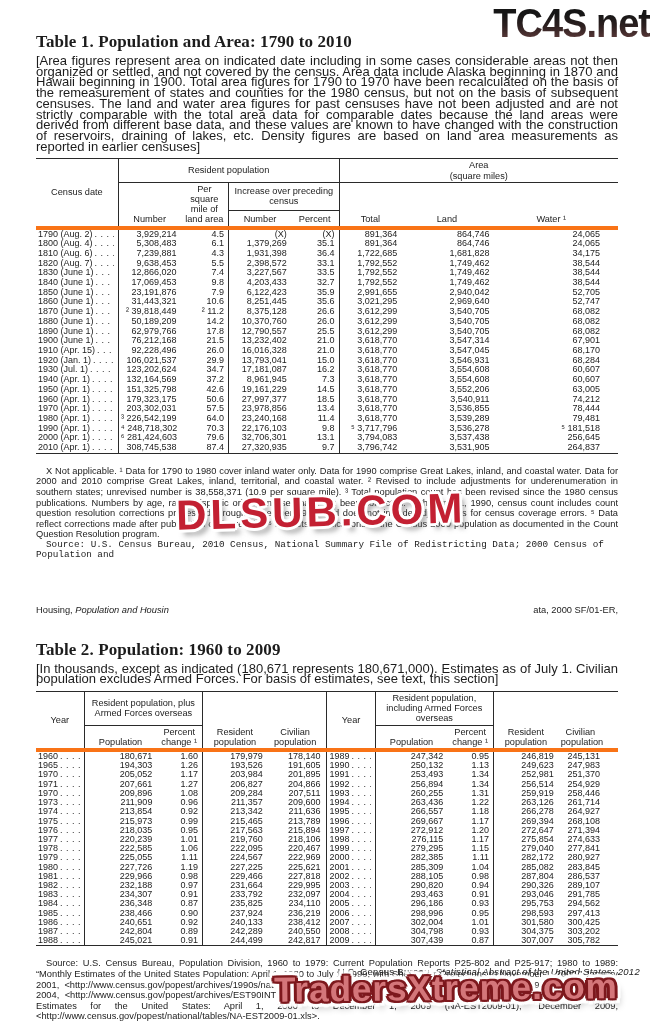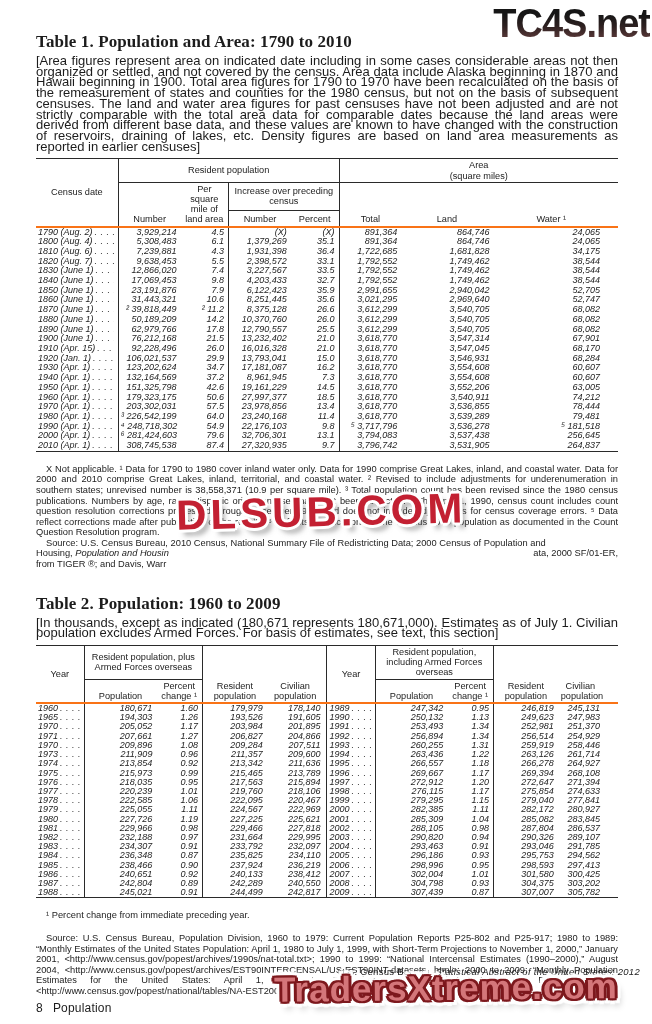--- a/index.html
+++ b/index.html
@@ -11,42 +11,42 @@
   .content { position:absolute; left:36px; top:0; width:582px; }
   .pad-top { height:32px; }
   h1.tbl-title {
     font-family:"Liberation Serif", serif;
     font-size:17px; font-weight:bold; margin:0 0 4px 0; letter-spacing:.1px;
   }
   .intro { font-size:13px; line-height:10.7px; margin:0 0 6px 0; text-align:justify; }
 
   table { width:582px; border-collapse:collapse; table-layout:fixed;
           border-top:1px solid #2a2a2a; border-bottom:1px solid #2a2a2a; }
-  tbody { border-top:2px solid #f97316;font-style:italic; }
+  tbody { border-top:4px solid #f97316; }
   th { font-weight:normal; font-size:9.2px; line-height:10.2px; padding:1px 3px; }
   td { font-size:9px; line-height:9.7px; padding:0 4px 0 2px; white-space:nowrap; overflow:hidden; }
   #t2 td { line-height:9.2px; }
   .vr { border-right:1px solid #2a2a2a; }
   .bb { border-bottom:1px solid #2a2a2a; }
   .hc { text-align:center; vertical-align:middle; }
   .hr { text-align:center; }
   .bot { vertical-align:bottom; }
   .num { text-align:right; }
   .date, .year { text-align:left; }
   .pr6  { padding-right:6px; }
   .pr10 { padding-right:10px; }
   .pr18 { padding-right:18px; }
   .cf { display:flex; }
   .dots { flex:1; overflow:hidden; white-space:nowrap; padding-left:2px; color:#1c1c1c; }
   .dots::after { content:". . . . . . . . . . . . . . ."; letter-spacing:.5px; }
 
   .fn { font-size:9.3px; line-height:10.6px; text-align:justify; text-indent:10px; margin:12px 0 0 0; }
   .src { font-size:9.3px; line-height:10.6px; margin:0; }
-  .src .l1 { text-indent:10px; }
-  .srcline { display:flex; justify-content:space-between; }
+  .src .l1 { text-indent:10px;font-family:Liberation Mono, monospace; }
+  .srcline { display:flex; justify-content:space-between;margin-top:44px; }
   .it { font-style:italic; }
   .gap2 { height:24px; }
 
   .footer-row { margin-top:4px; font-size:12px; letter-spacing:.2px; }
   .footer-row .pgnum { margin-right:10px; }
   .credit { position:absolute; top:966px; right:12px; font-size:9.5px; letter-spacing:.3px; color:#222; }
 
   
   .wm { position:absolute; font-weight:bold; pointer-events:none; white-space:nowrap; }
   .wm-top {
@@ -323,21 +323,21 @@
           <td class="num vr">29.9</td>
           <td class="num">13,793,041</td>
           <td class="num vr">15.0</td>
           <td class="num">3,618,770</td>
           <td class="num pr10">3,546,931</td>
           <td class="num pr18">68,284</td>
         </tr>
         <tr>
           <td class="date lead vr">
             <div class="cf">
-              <span class="yl">1930 (Apr. 1)</span>
+              <span class="yl">1930 (Jul. 1)</span>
               <span class="dots"></span>
             </div>
           </td>
           <td class="num">123,202,624</td>
           <td class="num vr">34.7</td>
           <td class="num">17,181,087</td>
           <td class="num vr">16.2</td>
           <td class="num">3,618,770</td>
           <td class="num pr10">3,554,608</td>
           <td class="num pr18">60,607</td>
@@ -418,21 +418,21 @@
           <td class="num pr18">79,481</td>
         </tr>
         <tr>
           <td class="date lead vr">
             <div class="cf">
               <span class="yl">1990 (Apr. 1)</span>
               <span class="dots"></span>
             </div>
           </td>
           <td class="num">⁴ 248,718,302</td>
-          <td class="num vr">54.9</td>
+          <td class="num vr">70.3</td>
           <td class="num">22,176,103</td>
           <td class="num vr">9.8</td>
           <td class="num">⁵ 3,717,796</td>
           <td class="num pr10">3,536,278</td>
           <td class="num pr18">⁵ 181,518</td>
         </tr>
         <tr>
           <td class="date lead vr">
             <div class="cf">
               <span class="yl">2000 (Apr. 1)</span>
@@ -466,21 +466,20 @@
   </table>
 
   <p class="fn">X Not applicable. ¹ Data for 1790 to 1980 cover inland water only. Data for 1990 comprise Great Lakes, inland, and coastal water. Data for 2000 and 2010 comprise Great Lakes, inland, territorial, and coastal water. ² Revised to include adjustments for underenumeration in southern states; unrevised number is 38,558,371 (10.9 per square mile). ³ Total population count has been revised since the 1980 census publications. Numbers by age, race, Hispanic origin, and sex have not been corrected. ⁴ The April 1, 1990, census count includes count question resolution corrections processed through December 1997, and does not include adjustments for census coverage errors. ⁵ Data reflect corrections made after publication of the results. ⁶ Reflects modifications to the Census 2000 population as documented in the Count Question Resolution program.</p>
 
   <div class="src">
     <div class="l1">Source: U.S. Census Bureau, 2010 Census, National Summary File of Redistricting Data; 2000 Census of Population and</div>
     <div class="srcline">
       <span><span>Housing, </span><span class="it">Population and Housin</span></span>
       <span>ata, 2000 SF/01-ER,</span>
     </div>
-    <div>from TIGER ®; and Davis, Warr</div>
   </div>
 
   <div class="gap2"></div>
 
   <h1 class="tbl-title">Table 2. Population: 1960 to 2009</h1>
   <p class="intro">[In thousands, except as indicated (180,671 represents 180,671,000). Estimates as of July 1. Civilian population excludes Armed Forces. For basis of estimates, see text, this section]</p>
 
   <table id="t2">
     <colgroup>
       <col style="width:48px">
@@ -971,21 +970,20 @@
             </div>
           </td>
           <td class="num">307,439</td>
           <td class="num vr">0.87</td>
           <td class="num">307,007</td>
           <td class="num pr18">305,782</td>
         </tr>
       </tbody>
   </table>
 
-  <p class="fn">¹ Percent change from immediate preceding year.</p>
   <p class="fn">Source: U.S. Census Bureau, Population Division, 1960 to 1979: Current Population Reports P25-802 and P25-917; 1980 to 1989: “Monthly Estimates of the United States Population: April 1, 1980 to July 1, 1999, with Short-Term Projections to November 1, 2000,” January 2001, &lt;http://www.census.gov/popest/archives/1990s/nat-total.txt&gt;; 1990 to 1999: “National Intercensal Estimates (1990–2000),” August 2004, &lt;http://www.census.gov/popest/archives/EST90INTERCENSAL/US-EST90INT-datasets .html&gt;; 2000 to 2009: “Monthly Population Estimates for the United States: April 1, 2000 to December 1, 2009 (NA-EST2009-01),” December 2009, &lt;http://www.census.gov/popest/national/tables/NA-EST2009-01.xls&gt;.</p>
 
   <div class="footer-row">
     <span class="pgnum">8</span><span>Population</span>
   </div>
 </div>
 
 <div class="credit">
   <span>U.S. Census Bureau, </span><span class="it">Statistical Abstract of the United States: 2012</span>
 </div>

